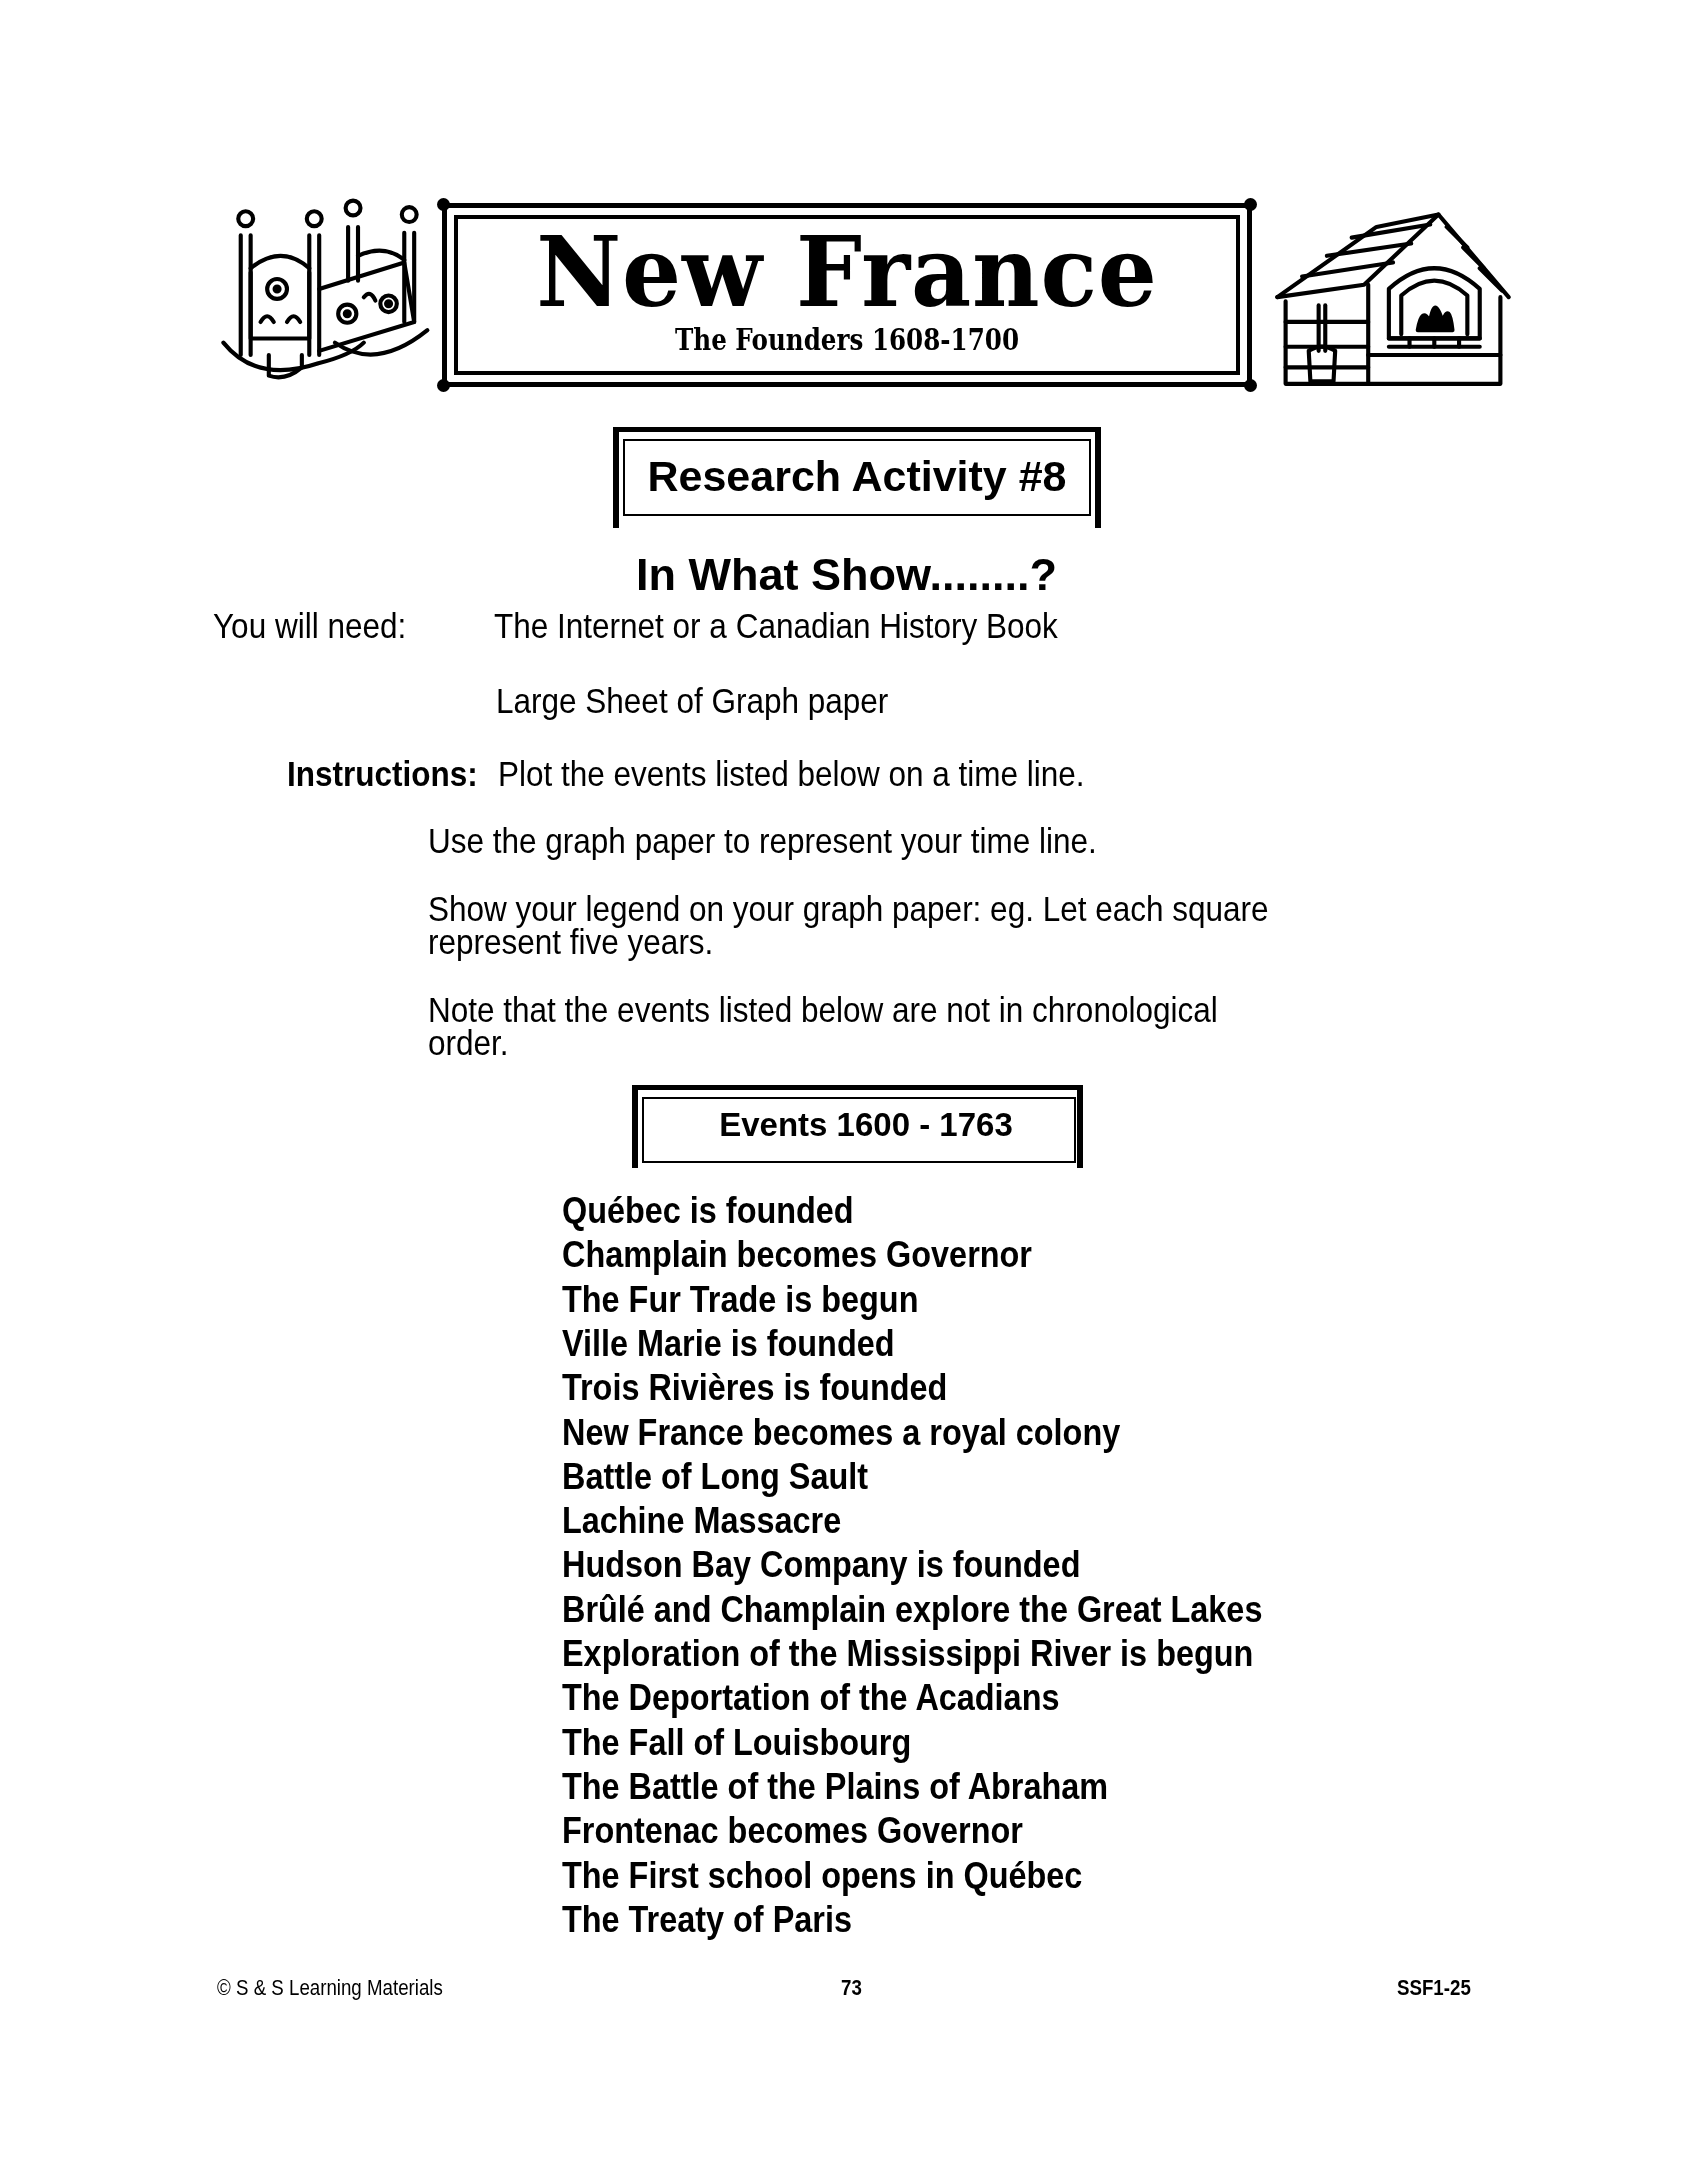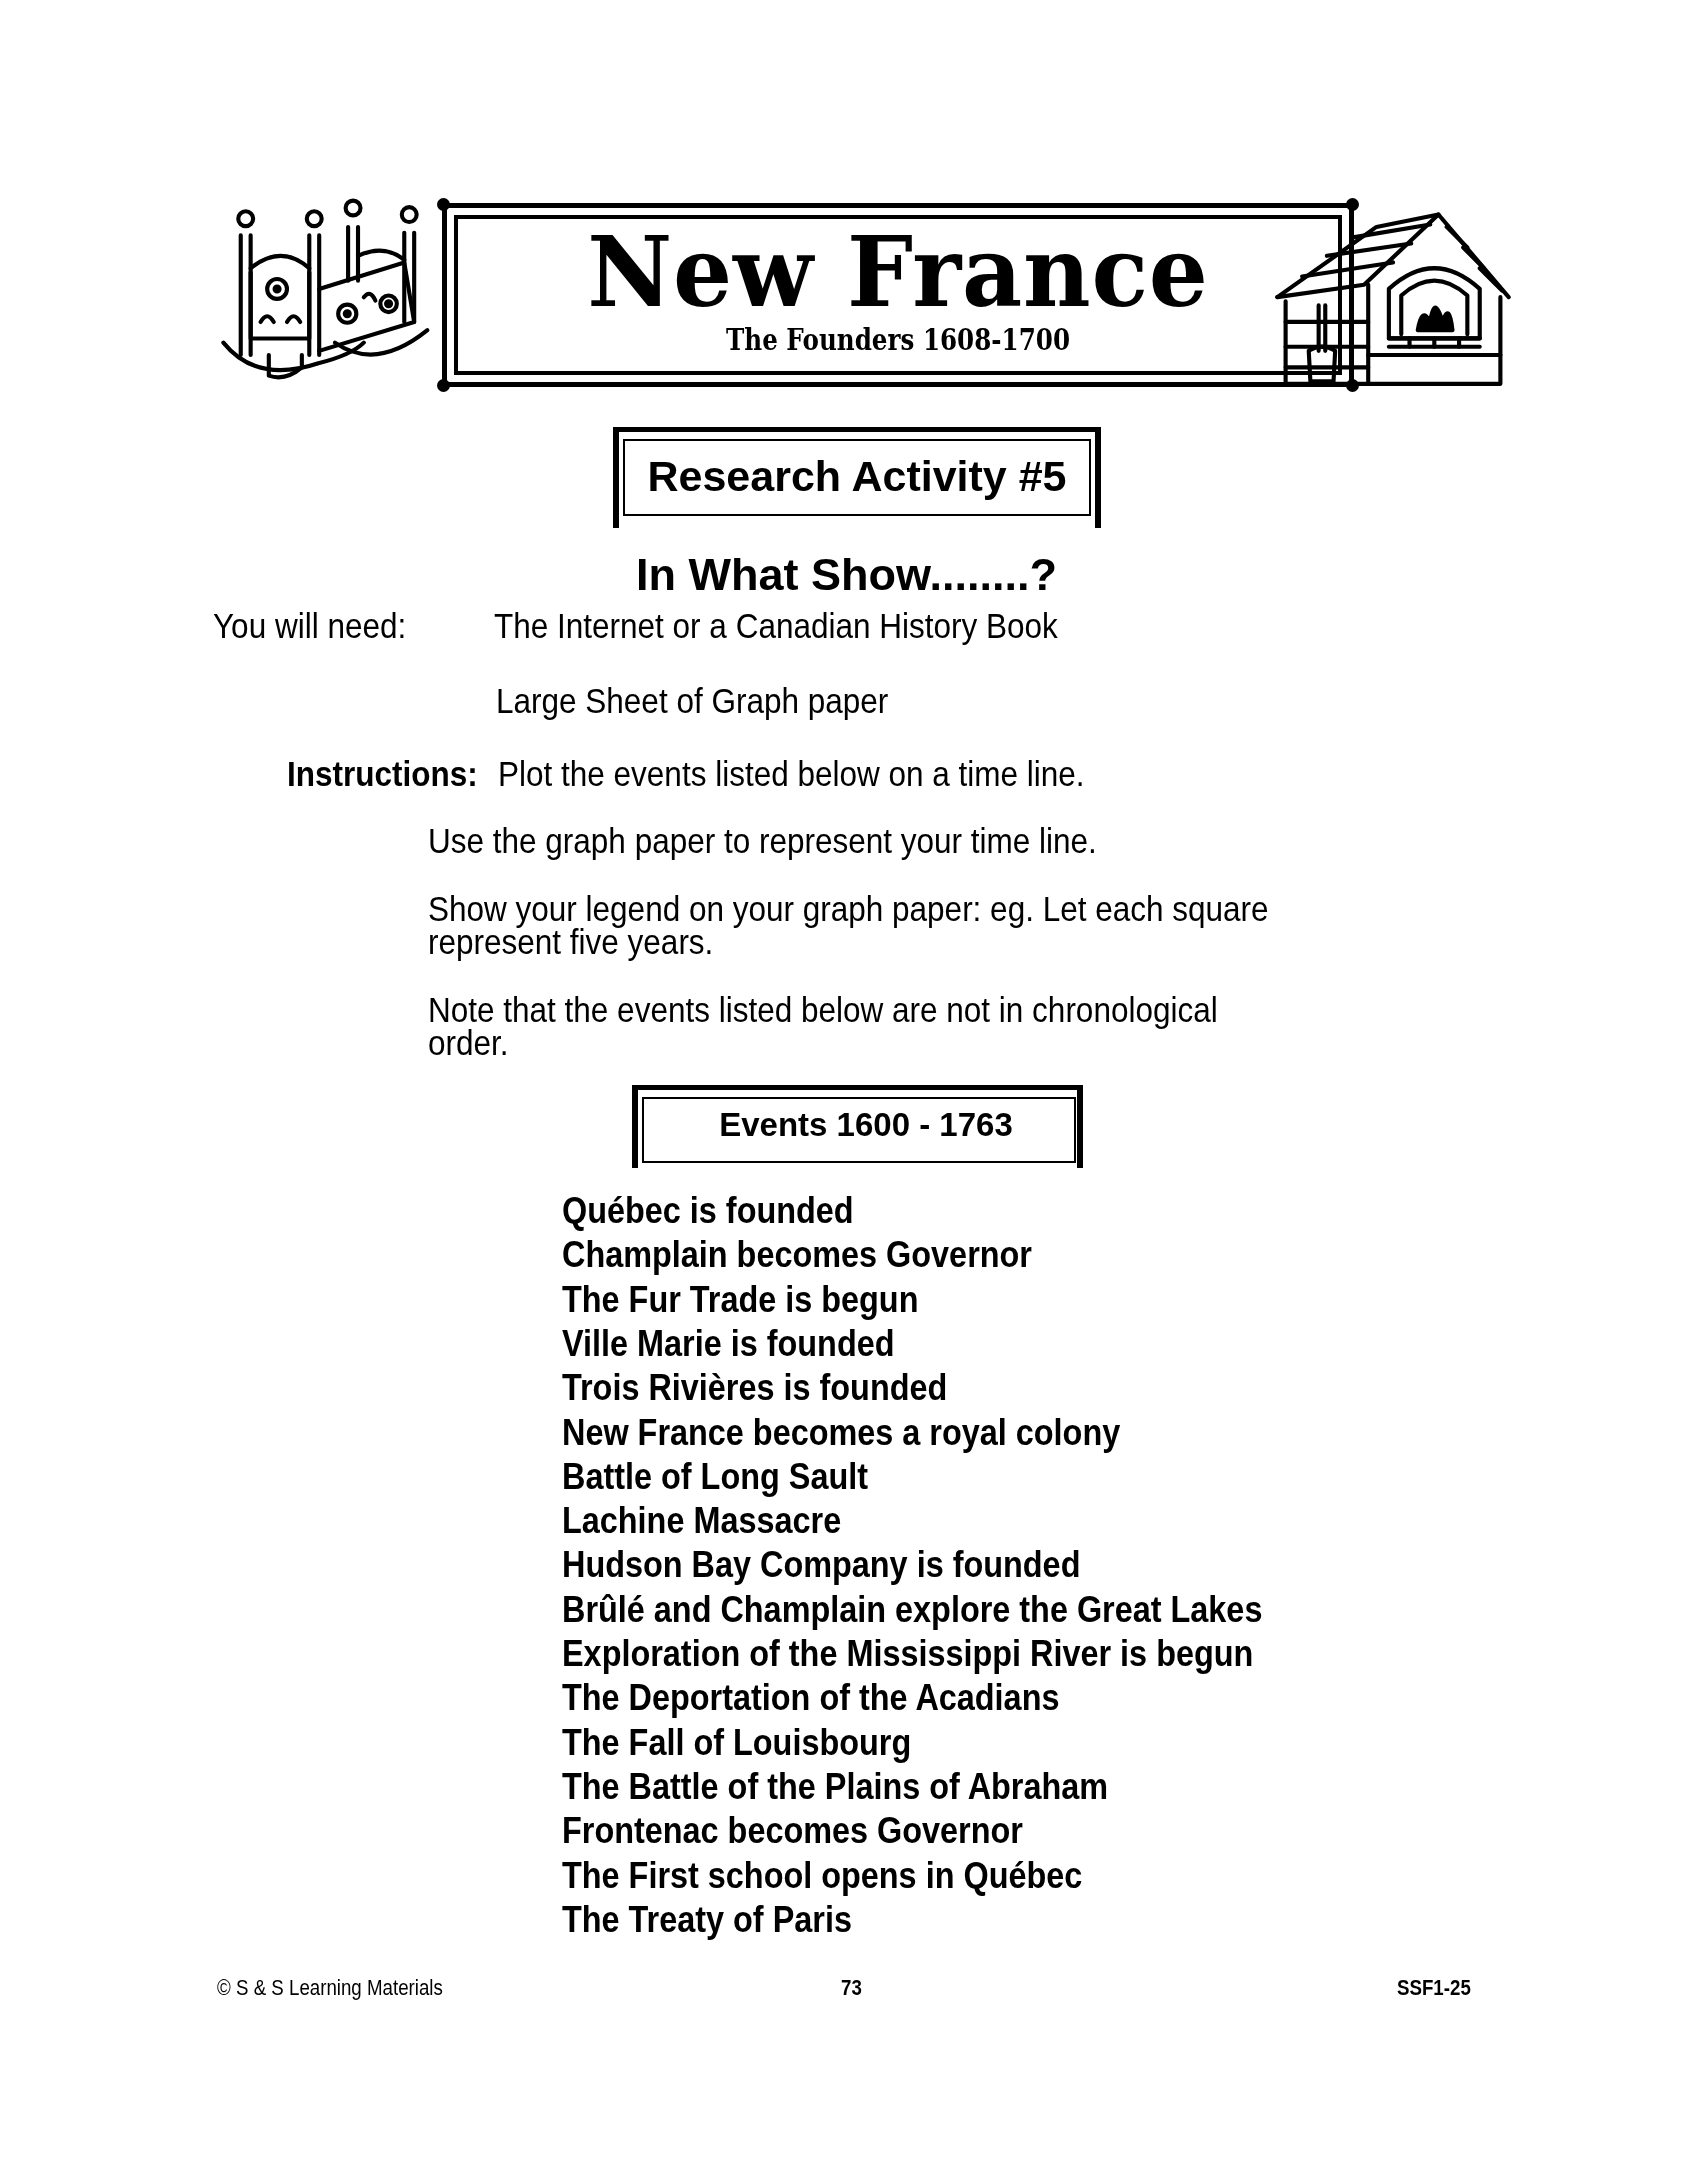--- a/index.html
+++ b/index.html
@@ -1,21 +1,21 @@
 <!DOCTYPE html>
 <html style="font-size:13.2px"><head>
 <meta charset="utf-8">
 <style>
   html, body { margin: 0; padding: 0; background: #ffffff; }
   body { width: 1693px; height: 2183px; position: relative; overflow: hidden; color: #000; }
   .abs { position: absolute; }
   .sans { font-family: "Liberation Sans", "DejaVu Sans", sans-serif; }
 
   
-  .title-frame { left: 442px; top: 203px; width: 912px; height: 184px; }
+  .title-frame { left: 442px; top: 203px; width: 810px; height: 184px; }
   .title-frame .outer { position: absolute; left: 0; top: 0; right: 0; bottom: 0; border: 5.8px solid #000; border-radius: 3.3px; }
   .title-frame .inner { position: absolute; left: 11.6px; top: 11.6px; right: 11.6px; bottom: 11.6px; border: 4.1px solid #000; }
   .title-frame .dot { position: absolute; width: 13.2px; height: 13.2px; background: #000; border-radius: 50%; }
   .title-main { position: absolute; left: 0; right: 0; top: 21.5px; text-align: center;
     font-family: "DejaVu Serif", "Liberation Serif", serif; font-weight: bold; font-size: 93px; letter-spacing: 0.8px; line-height: 1; transform: scaleY(1.05); }
   .title-sub { position: absolute; left: 0; right: 0; top: 122px; text-align: center;
     font-family: "DejaVu Serif", "Liberation Serif", serif; font-weight: bold; font-size: 30px; line-height: 1; transform: scaleX(0.82); }
 
   
   .boxhead { position: absolute; }
@@ -103,21 +103,21 @@
     <path d="M68 130 L68 185"></path>
     <path d="M48 185 Q64 175 80 185 L78 222 L50 222 Z"></path>
   </svg>
 </div>
 
 <div class="boxhead" style="left:613px; top:427px; width:488px; height:101px;">
   <div class="top-bar"></div>
   <div class="post-l"></div>
   <div class="post-r"></div>
   <div class="inner" style="left:10px; right:10px; top:11.6px; bottom:11.6px;"></div>
-  <div class="label" style="top:28px; font-size:43px;">Research Activity #5</div>
+  <div class="label" style="top:28px; font-size:43px;">Research Activity #8</div>
 </div>
 
 <div class="abs sans bold" style="left:0; width:1693px; top:552px; text-align:center; font-size:45px; line-height:1;">In What Show........?</div>
 
 <div class="abs body-text" style="left:213px; top:608px;">You will need:</div>
 <div class="abs body-text" style="left:494px; top:608px;">The Internet or a Canadian History Book</div>
 <div class="abs body-text" style="left:496px; top:683px;">Large Sheet of Graph  paper</div>
 
 <div class="abs body-text bold" style="left:287px; top:756px;">Instructions:</div>
 <div class="abs body-text" style="left:498px; top:756px;">Plot the events listed below on a time line.</div>

